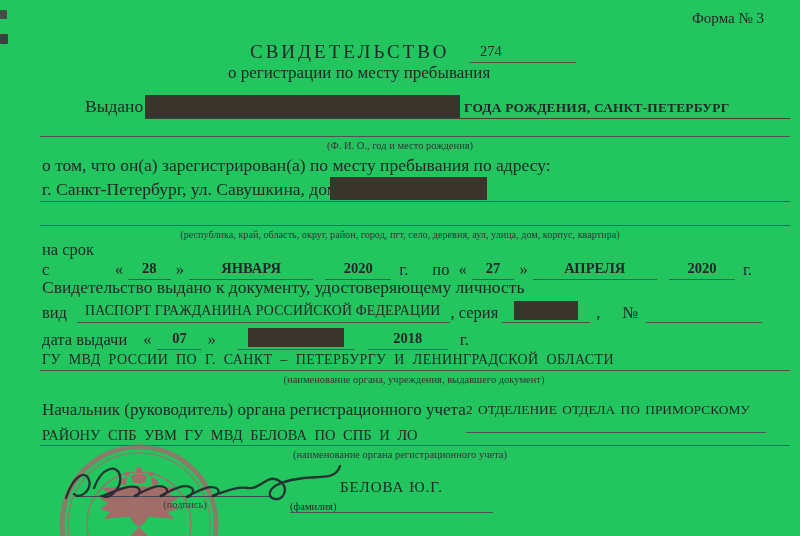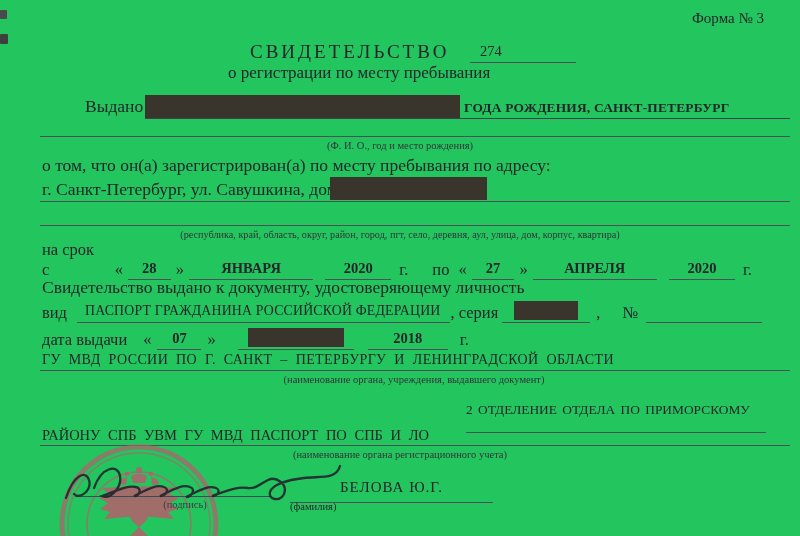--- a/index.html
+++ b/index.html
@@ -66,21 +66,21 @@
   .issuer-caption { top:374px;padding-left:28px; }
 
   .head-label { top:400px; left:42px; font-size:17px; }
   .head-value { top:402px; left:466px; width:300px; border-bottom:1.4px solid #4d5156; font-size:13.4px; padding-bottom:14px; word-spacing:2px; }
   .head-line2 { top:427px; left:42px; font-size:14.5px; word-spacing:4px; }
   .line2-rule { top:432px; left:40px; width:750px; height:14px; }
   .line2-caption { top:449px; }
 
   .sig-line { top:483px; left:75px; width:196px; height:14px; border-bottom:1.6px solid #3e4a57; position:absolute; }
   .sig-caption { position:absolute; top:499px; left:130px; width:110px; text-align:center; font-size:10.5px; color:#3a3b41; }
-  .surname { position:absolute; top:479px; left:290px; width:203px; text-align:center; font-size:15px; letter-spacing:1px; border-bottom:1.4px solid #4d5156; padding-bottom:6px; }
+  .surname { position:absolute; top:479px; left:290px; width:203px; text-align:center; font-size:15px; letter-spacing:1px; border-bottom:1.4px solid #4d5156; padding-bottom:16px; }
   .surname-caption { position:absolute; top:501px; left:290px; width:203px; font-size:10.5px; }
 
   .stamp-svg { position:absolute; left:53px; top:441px; width:172px; height:160px; filter:blur(0.4px); }
   .sig-svg { position:absolute; left:58px; top:458px; width:320px; height:52px; }
 
   .artifact1 { position:absolute; left:0; top:10px; width:7px; height:9px; background:#4a4a48; border-radius:1px; }
   .artifact2 { position:absolute; left:0; top:34px; width:8px; height:10px; background:#3f3f3d; border-radius:1px; }
 </style>
 </head>
 <body>
@@ -153,23 +153,24 @@
         <span class="bar"></span>
       </span>
     <span class="cell year">2018</span>
     <span class="gsuf">г.</span>
   </div>
 
   <div class="rule issuer-rule"></div>
   <div class="abs issuer">ГУ МВД РОССИИ ПО Г. САНКТ – ПЕТЕРБУРГУ И ЛЕНИНГРАДСКОЙ ОБЛАСТИ</div>
   <div class="caption issuer-caption">(наименование органа, учреждения, выдавшего документ)</div>
 
+  <div class="abs head-label">Начальник (руководитель) органа регистрационного учета</div>
   <div class="abs head-value">2 ОТДЕЛЕНИЕ ОТДЕЛА  ПО ПРИМОРСКОМУ</div>
   <div class="rule line2-rule"></div>
-  <div class="abs head-line2">РАЙОНУ СПБ УВМ  ГУ  МВД ПАСПОРТ  ПО СПБ  И  ЛО</div>
+  <div class="abs head-line2">РАЙОНУ СПБ УВМ  ГУ  МВД БЕЛОВА  ПО СПБ  И  ЛО</div>
   <div class="caption line2-caption">(наименование органа регистрационного учета)</div>
 
   <svg class="stamp-svg" viewBox="0 0 172 160">
     <g fill="none" stroke="#c4556e">
       <circle cx="86" cy="83" r="77" stroke-width="5" opacity="0.65"></circle>
       <circle cx="86" cy="83" r="71" stroke-width="1.3" opacity="0.6"></circle>
       <circle cx="86" cy="83" r="52" stroke-width="1.5" opacity="0.7"></circle>
     </g>
     <defs>
       <path id="ringpath" d="M 43,129 A 62,62 0 1 1 42.9,129.1"></path>

